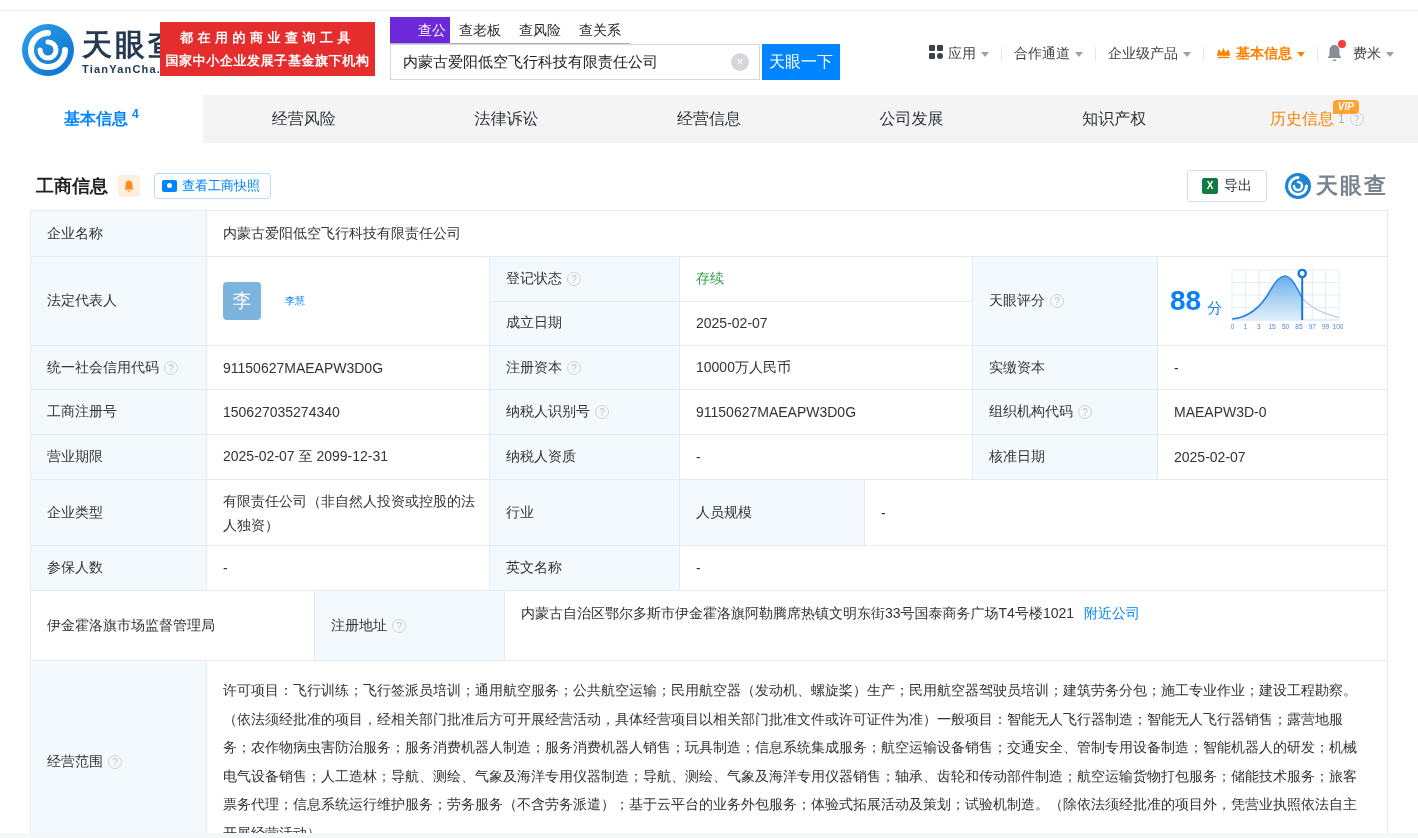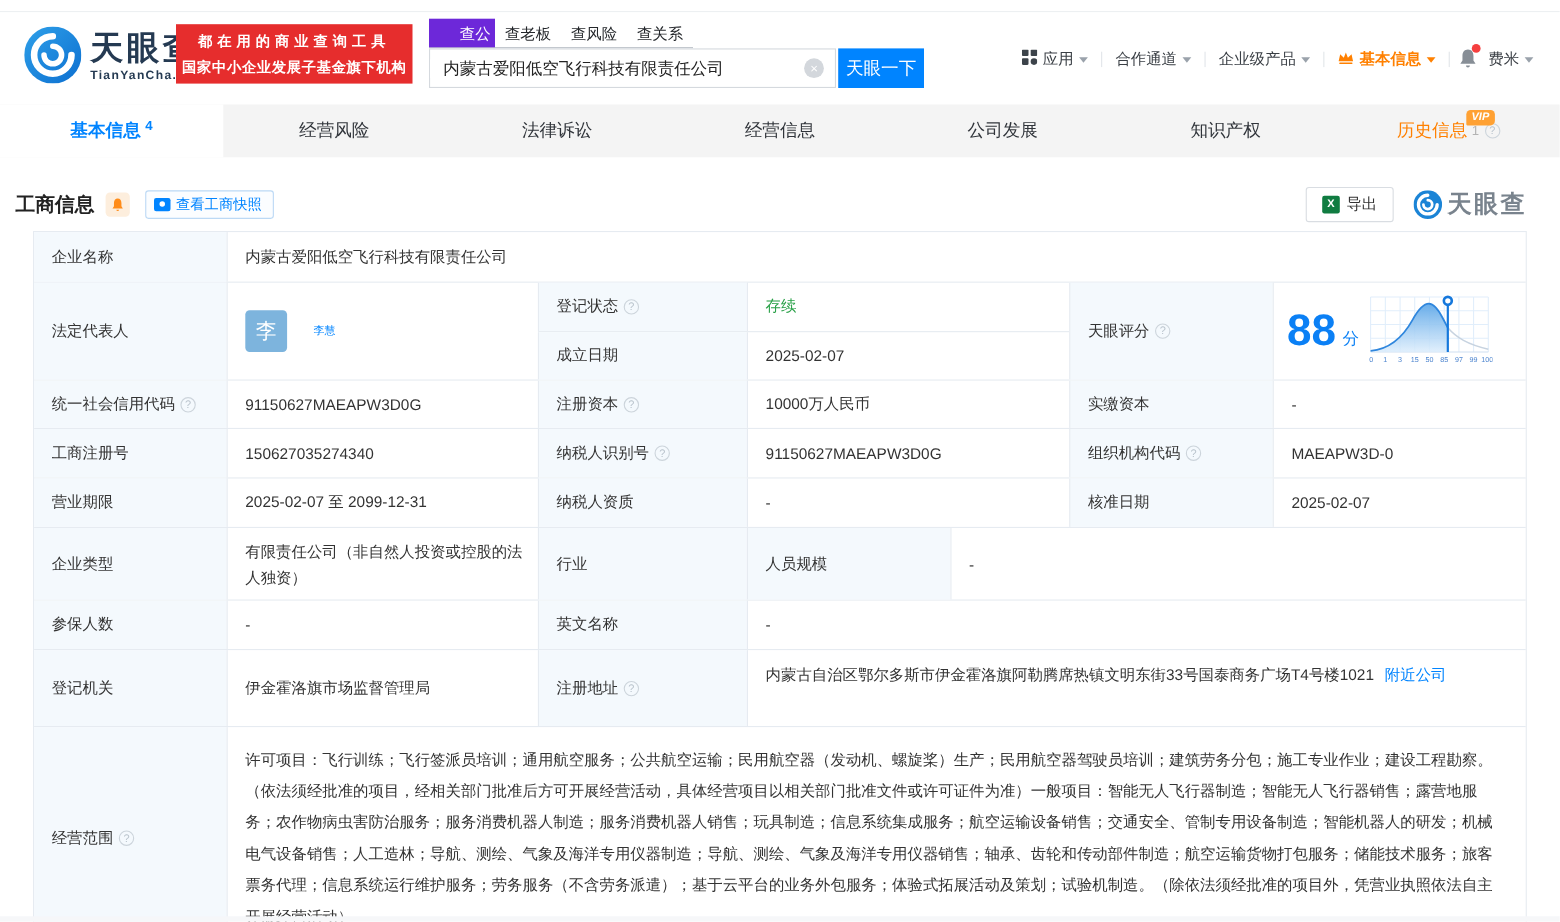--- a/index.html
+++ b/index.html
@@ -51,21 +51,21 @@
   .ptab.active .cnt { color:#0084ff; }
   .ptab.history { color:#ff8000; }
   .ptab.history .cnt { color:#b3b3b3; top:0; }
   .vip-badge { position:absolute; top:5px; left:calc(50% + 16px); background:#ffa133; color:#fff;
                font-size:10px; font-style:italic; font-weight:bold; line-height:14px; padding:0 5px;
                border-radius:4px 4px 4px 1px; }
   .help { display:inline-block; width:14px; height:14px; border:1px solid #ccd4db; border-radius:50%;
           color:#b9c3cc; font-size:10px; line-height:13px; text-align:center; margin-left:5px; flex:none; cursor:pointer; }
 
   
-  .toolbar { position:relative; margin:27px 30px 8px 14px; height:32px; display:flex; align-items:center; }
+  .toolbar { position:relative; margin:27px 30px 8px 36px; height:32px; display:flex; align-items:center; }
   .sec-title { font-size:18px; font-weight:bold; color:#222; }
   .bell-badge { width:22px; height:22px; background:#fdeedd; border-radius:4px; display:flex; align-items:center;
                 justify-content:center; margin-left:10px; cursor:pointer; }
   .snap-btn { margin-left:14px; height:26px; border:1px solid #bcd9f5; background:#fbfdff; border-radius:3px;
               display:flex; align-items:center; gap:5px; padding:0 10px 0 7px; font-size:13px; color:#0084ff; cursor:pointer; }
   .cam-icon { width:15px; height:12px; background:#0084ff; border-radius:2px; position:relative; }
   .cam-icon::after { content:""; position:absolute; left:5px; top:3px; width:5px; height:5px; border-radius:50%;
                      background:#fbfdff; }
   .toolbar-right { position:absolute; right:0; top:0; display:flex; align-items:center; gap:18px; }
   .export-btn { height:32px; border:1px solid #d9dde2; border-radius:3px; background:#fff; display:flex;
@@ -90,21 +90,21 @@
   .srow { display:flex; flex:1; }
   .srow + .srow { border-top:1px solid #e6ebf1; }
   .srow .cell { flex:none; }
   .srow .cell:first-child { border-left:1px solid #e6ebf1; }
   .green { color:#2aa148; }
   .blue-link { color:#0084ff; text-decoration:none; cursor:pointer; }
   .avatar { width:38px; height:38px; border-radius:4px; background:#7db4dd; color:#fff; font-size:19px;
             display:flex; align-items:center; justify-content:center; flex:none; cursor:pointer; }
   .rep-name { margin-left:24px; font-size:10px; }
   .score-cell { padding:4px 6px 4px 12px; gap:6px; }
-  .score-num { font-size:40px; font-weight:bold; color:#0b80f5; line-height:40px; }
+  .score-num { font-size:28px; font-weight:bold; color:#0b80f5; line-height:40px; }
   .score-unit { font-size:15px; color:#0b80f5; margin-top:14px; }
   .wrap-cell { display:block; padding:10px 14px 10px 16px; line-height:24px; }
   .scope-cell { display:block; padding:15px 20px 15px 16px; line-height:28.5px; font-size:14px; }
   .tall-center { align-items:center; }
   .bottom-strip { position:absolute; left:0; bottom:0; width:1418px; height:5px; background:#f6f7f9; }
 </style>
 </head>
 <body>
 
 <div class="hairline-top"></div>
@@ -382,21 +382,20 @@
   </div>
 
   <div class="trow r45">
     <div class="cell lbl c1">参保人数</div>
     <div class="cell c2">-</div>
     <div class="cell lbl c3">英文名称</div>
     <div class="cell c6">-</div>
   </div>
 
   <div class="trow r70">
-    <div class="cell lbl c1">登记机关</div>
     <div class="cell c2">伊金霍洛旗市场监督管理局</div>
     <div class="cell lbl c3">
       <span>注册地址</span>
         <span class="help">?</span>
     </div>
     <div class="cell c6 wrap-cell">
       <span>内蒙古自治区鄂尔多斯市伊金霍洛旗阿勒腾席热镇文明东街33号国泰商务广场T4号楼1021</span>
       <a class="blue-link" style="margin-left:6px;">附近公司</a>
     </div>
   </div>

